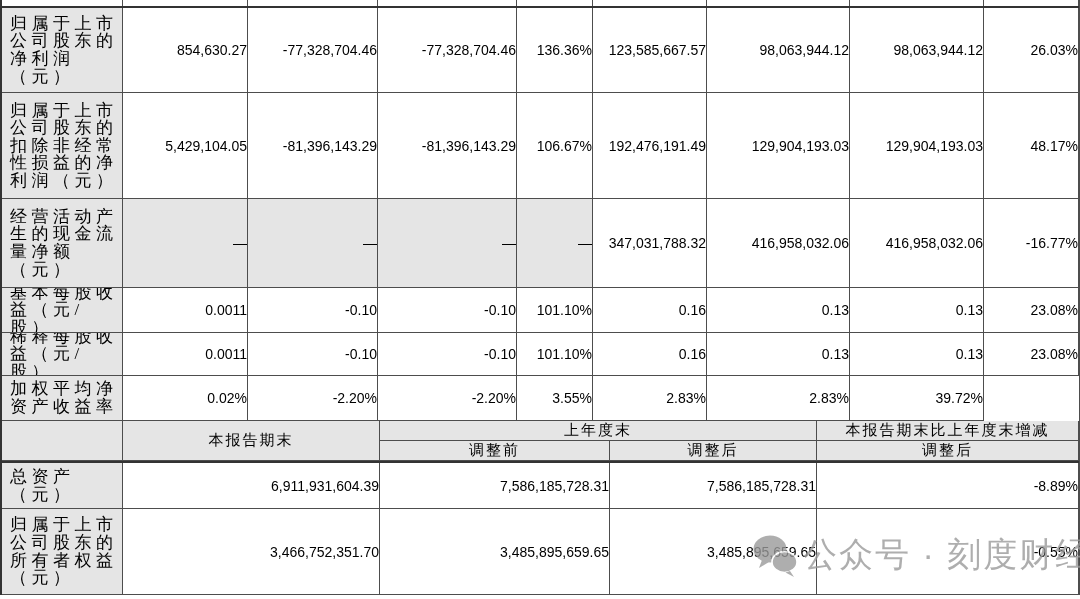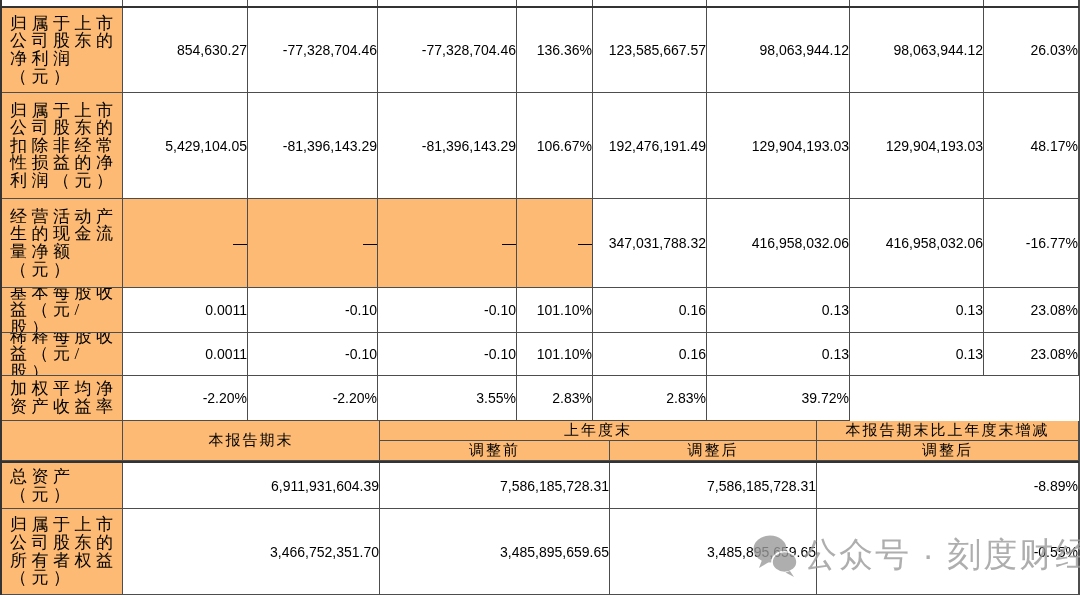--- a/index.html
+++ b/index.html
@@ -22,21 +22,21 @@
   .lheader { grid-template-rows: 20px 20px; border-bottom: 2px solid #333; }
   .ldata { grid-template-rows: 46px 86px; }
   .cell {
     border-right: 1px solid #4d4d4d;
     border-bottom: 1px solid #4d4d4d;
     display: flex;
     align-items: center;
     background: #ffffff;
     overflow: hidden;
   }
-  .g { background: #fdba74; }
+  .g { background: #e5e5e5; }
   .lab {
     font-family: "Liberation Serif", "DejaVu Serif", serif;
     font-size: 17px;
     letter-spacing: 4.5px;
     line-height: 17.6px;
     padding-left: 8px;
     padding-right: 2px;
     white-space: pre-line;
   }
   .num {
@@ -146,20 +146,21 @@
       <div class="cell num">-0.10</div>
       <div class="cell num">-0.10</div>
       <div class="cell num">101.10%</div>
       <div class="cell num">0.16</div>
       <div class="cell num">0.13</div>
       <div class="cell num">0.13</div>
       <div class="cell num">23.08%</div>
 
       <div class="cell g lab">加权平均净
 资产收益率</div>
+      <div class="cell num">0.02%</div>
       <div class="cell num">-2.20%</div>
       <div class="cell num">-2.20%</div>
       <div class="cell num">3.55%</div>
       <div class="cell num">2.83%</div>
       <div class="cell num">2.83%</div>
       <div class="cell num">39.72%</div>
     </div>
 
     <div class="grid l-cols lheader">
       <div class="cell g" style="grid-row:1/3; grid-column:1;"></div>

